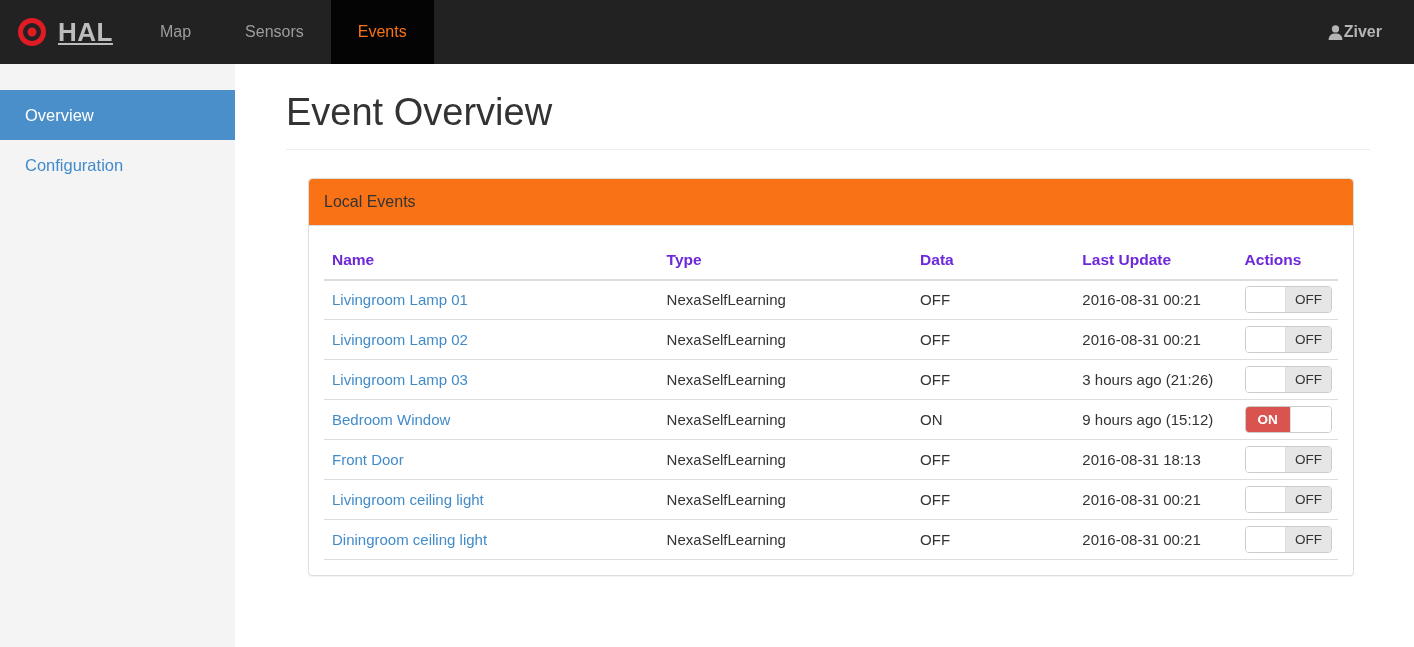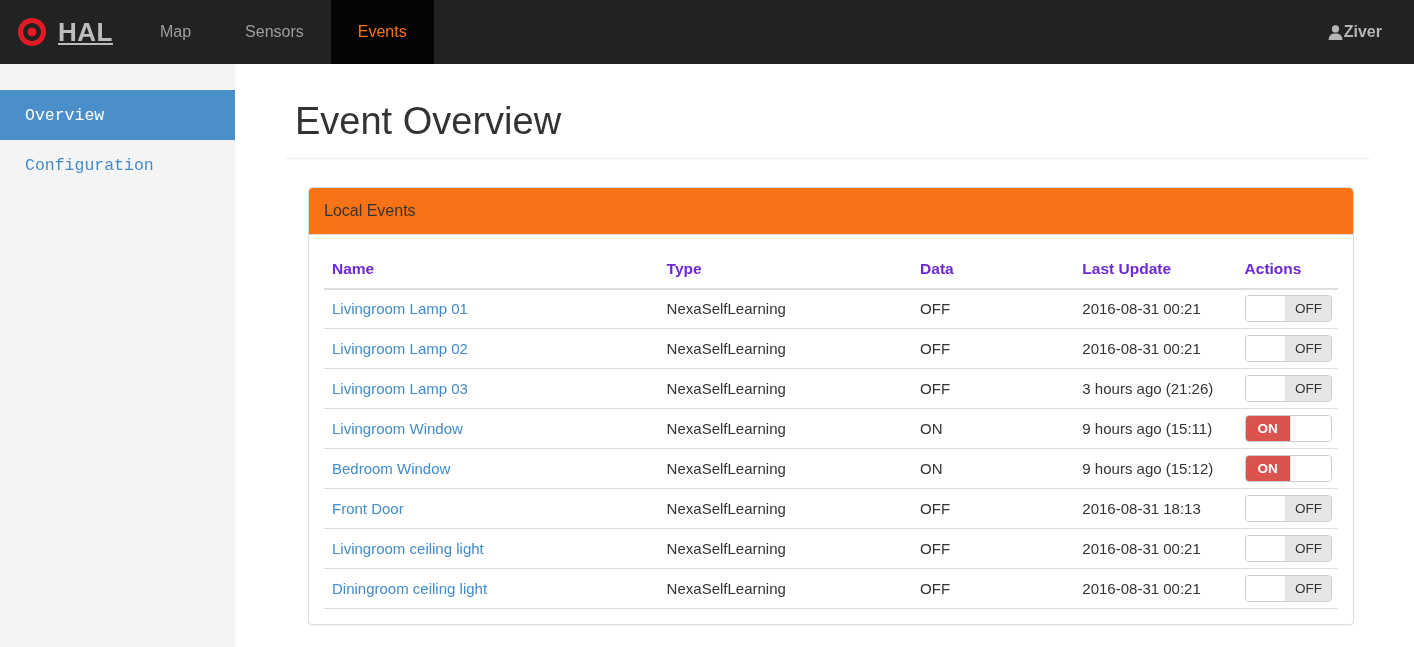--- a/index.html
+++ b/index.html
@@ -12,24 +12,24 @@
   
   .navbar { display:flex; height:64px; background:#222; align-items:stretch; }
   .brand { display:flex; align-items:center; gap:10px; padding:0 20px 0 16px; cursor:pointer; }
   .brand-text { color:#bdbdbd; font-size:26px; font-weight:bold; letter-spacing:.5px;text-decoration:underline; }
   .nav-item { display:flex; align-items:center; padding:0 27px; color:#9d9d9d; font-size:16px; cursor:pointer; }
   .nav-item.active { background:#040404; color:#f97316; }
   .navbar-user { margin-left:auto; display:flex; align-items:center; padding-right:32px; color:#b5b5b5; font-weight:bold; font-size:16px; cursor:pointer; }
   
   .layout { display:flex; height:583px; }
   .sidebar { width:235px; background:#f4f4f4; padding-top:26px; flex-shrink:0; }
-  .side-item { height:50px; display:flex; align-items:center; padding-left:25px; font-size:16.5px; color:#428bca; cursor:pointer;font-family:Liberation Mono, monospace; }
+  .side-item { height:50px; display:flex; align-items:center; padding-left:25px; font-size:16.5px; color:#428bca; cursor:pointer; }
   .side-item.active { background:#4a8fc9; color:#fff; }
   .main { flex:1; padding:26px 44px 0 51px; overflow:hidden; }
-  h1.page-title { margin:9px; font-size:38px; font-weight:400; color:#333; line-height:1.2; }
+  h1.page-title { margin:0; font-size:38px; font-weight:400; color:#333; line-height:1.2; }
   .page-divider { border-bottom:1px solid #eee; margin:13px 0 28px 0; }
   .panel-wrap { margin-left:22px; margin-right:16px; }
   
   .panel { border:1px solid #ddd; border-radius:4px; background:#fff; box-shadow:0 1px 1px rgba(0,0,0,.05); }
   .panel-heading { background:#f97316; border-bottom:1px solid #ddd; padding:14px 15px; font-size:16px; color:#333; border-radius:4px 4px 0 0; }
   .panel-body { padding:15px; }
   
   table.events { width:100%; border-collapse:collapse; font-size:15px; color:#333; table-layout:fixed; }
   table.events th { text-align:left; font-weight:bold; color:#6d28d9; padding:10px 8px; border-bottom:2px solid #ddd; font-size:15.5px; }
   table.events td { padding:0 8px; height:40px; border-bottom:1px solid #ddd; }
@@ -130,30 +130,20 @@
                   <td><a class="event-link" href="#">Livingroom Lamp 03</a></td>
                   <td>NexaSelfLearning</td>
                   <td>OFF</td>
                   <td>3 hours ago (21:26)</td>
                   <td class="col-actions"><div class="toggle off">
                       <span class="knob"></span>
                       <span class="lbl">OFF</span>
                     </div></td>
                 </tr>
                 <tr>
-                  <td><a class="event-link" href="#">Livingroom Window</a></td>
-                  <td>NexaSelfLearning</td>
-                  <td>ON</td>
-                  <td>9 hours ago (15:11)</td>
-                  <td class="col-actions"><div class="toggle on">
-                      <span class="lbl">ON</span>
-                      <span class="knob"></span>
-                    </div></td>
-                </tr>
-                <tr>
                   <td><a class="event-link" href="#">Bedroom Window</a></td>
                   <td>NexaSelfLearning</td>
                   <td>ON</td>
                   <td>9 hours ago (15:12)</td>
                   <td class="col-actions"><div class="toggle on">
                       <span class="lbl">ON</span>
                       <span class="knob"></span>
                     </div></td>
                 </tr>
                 <tr>

